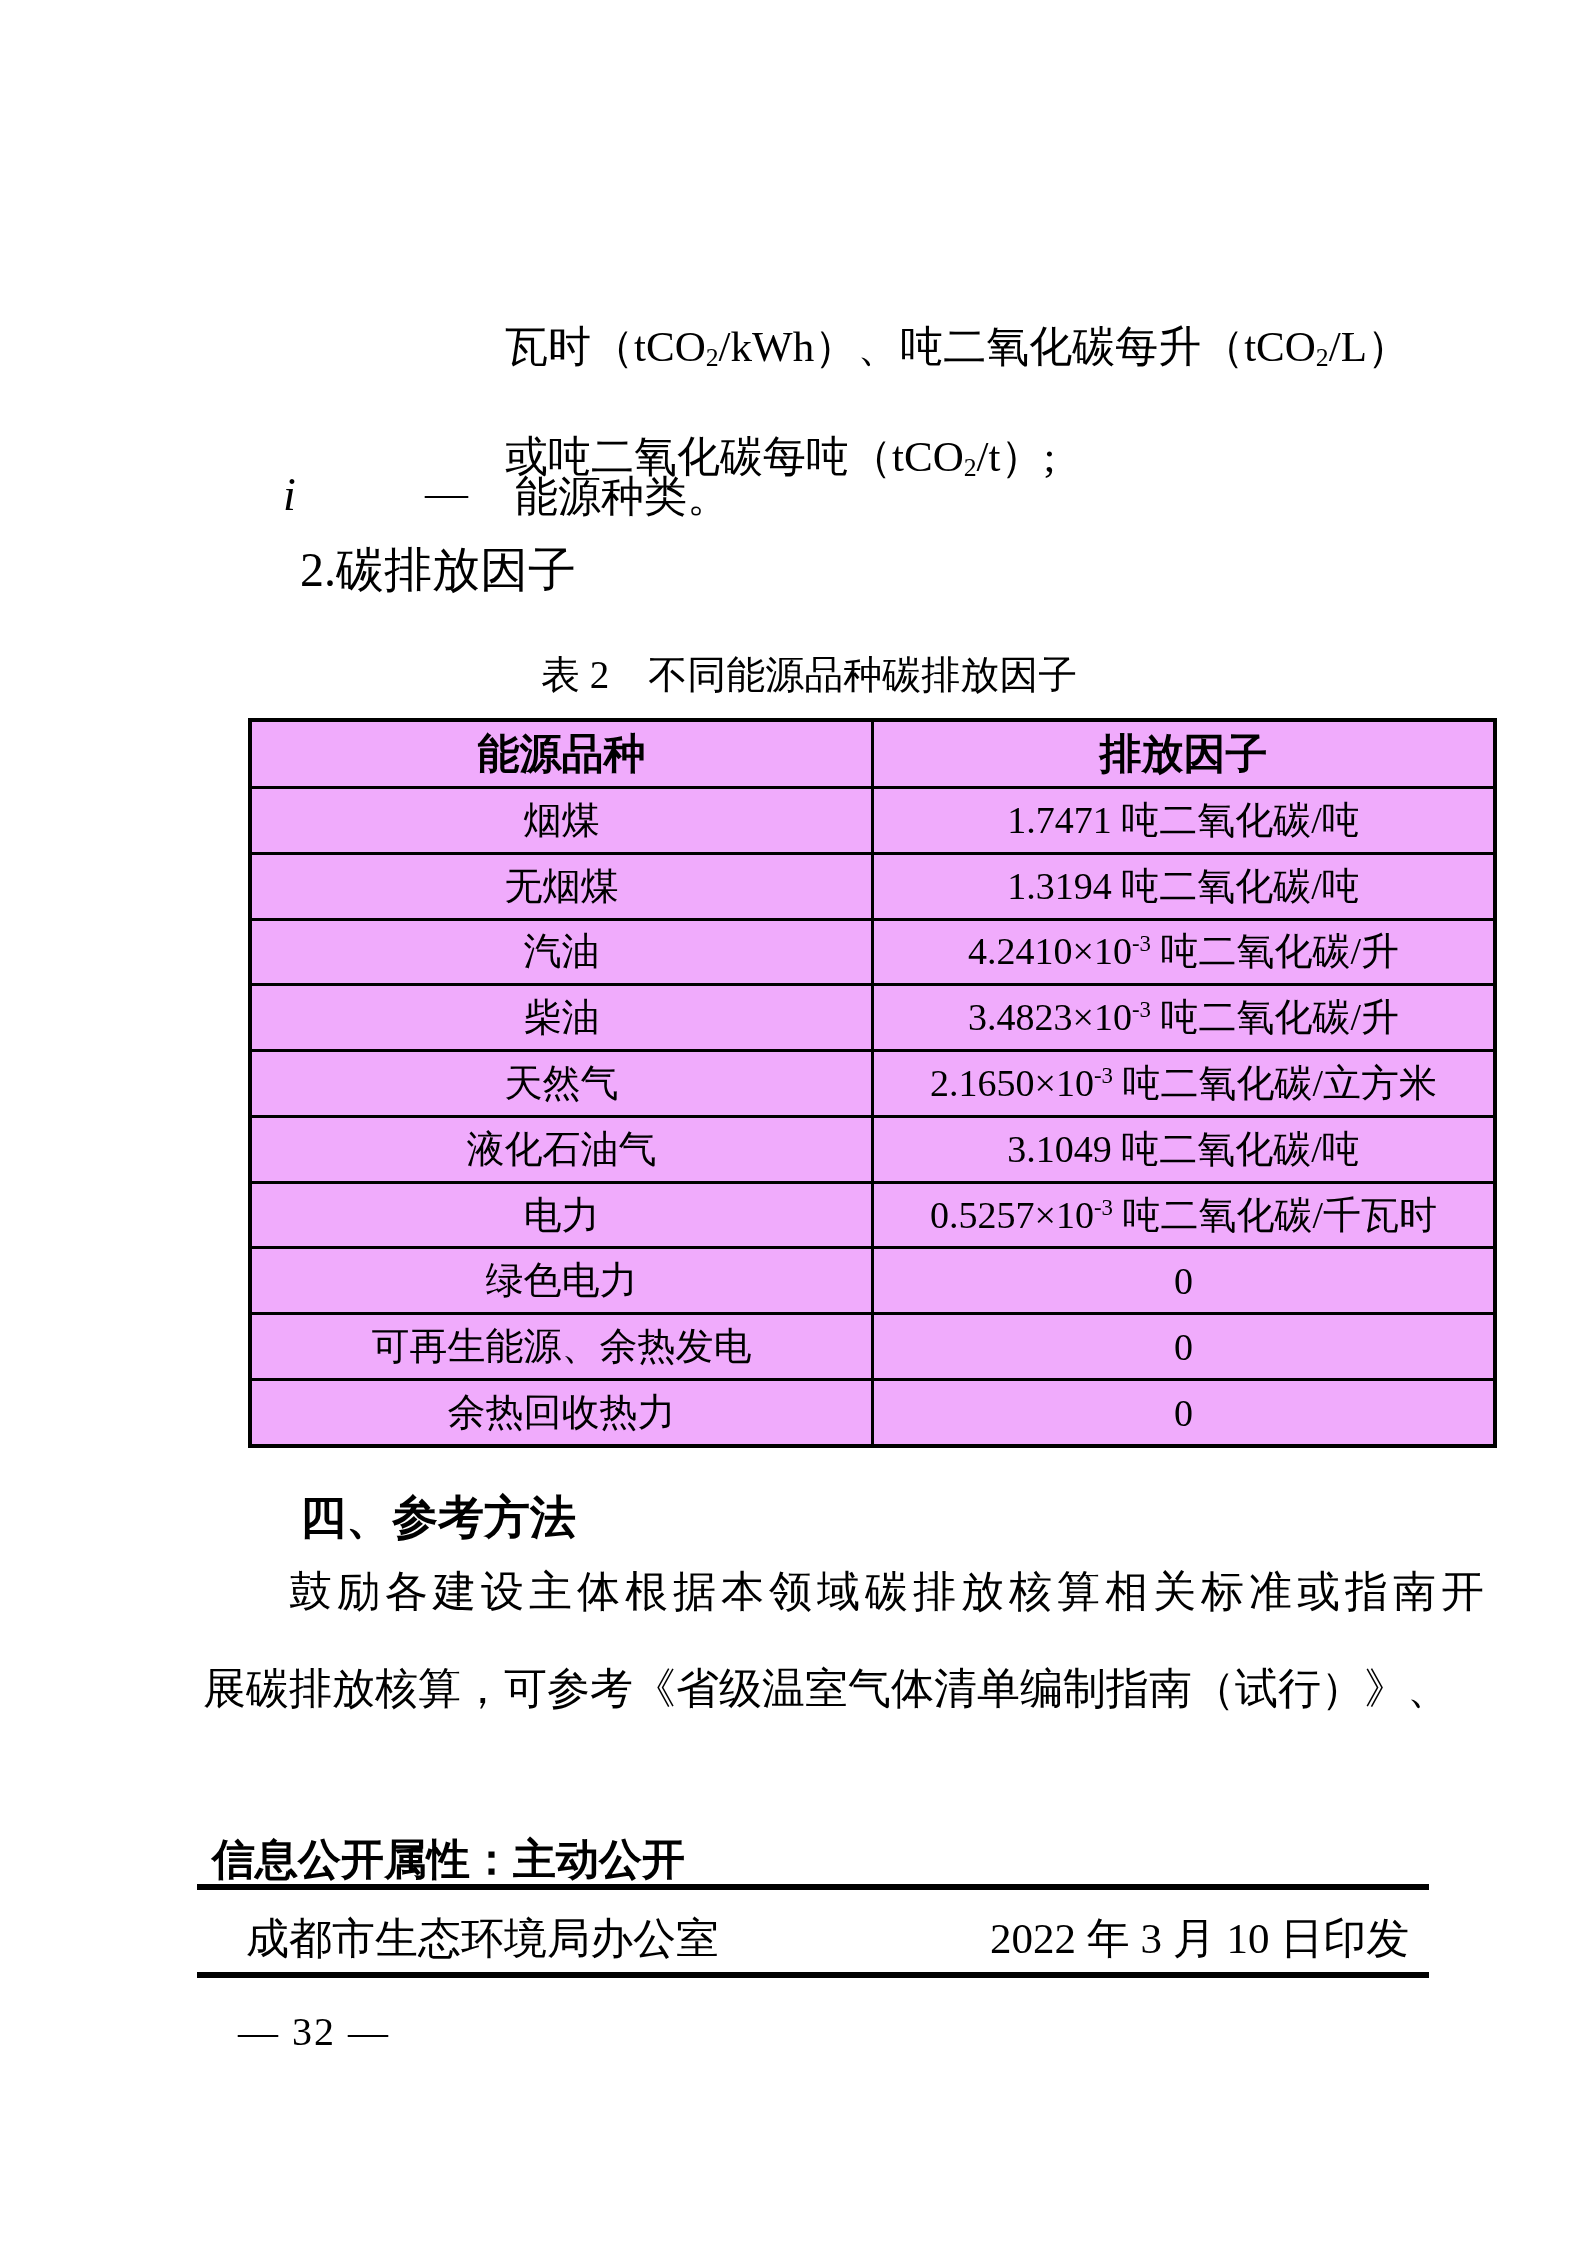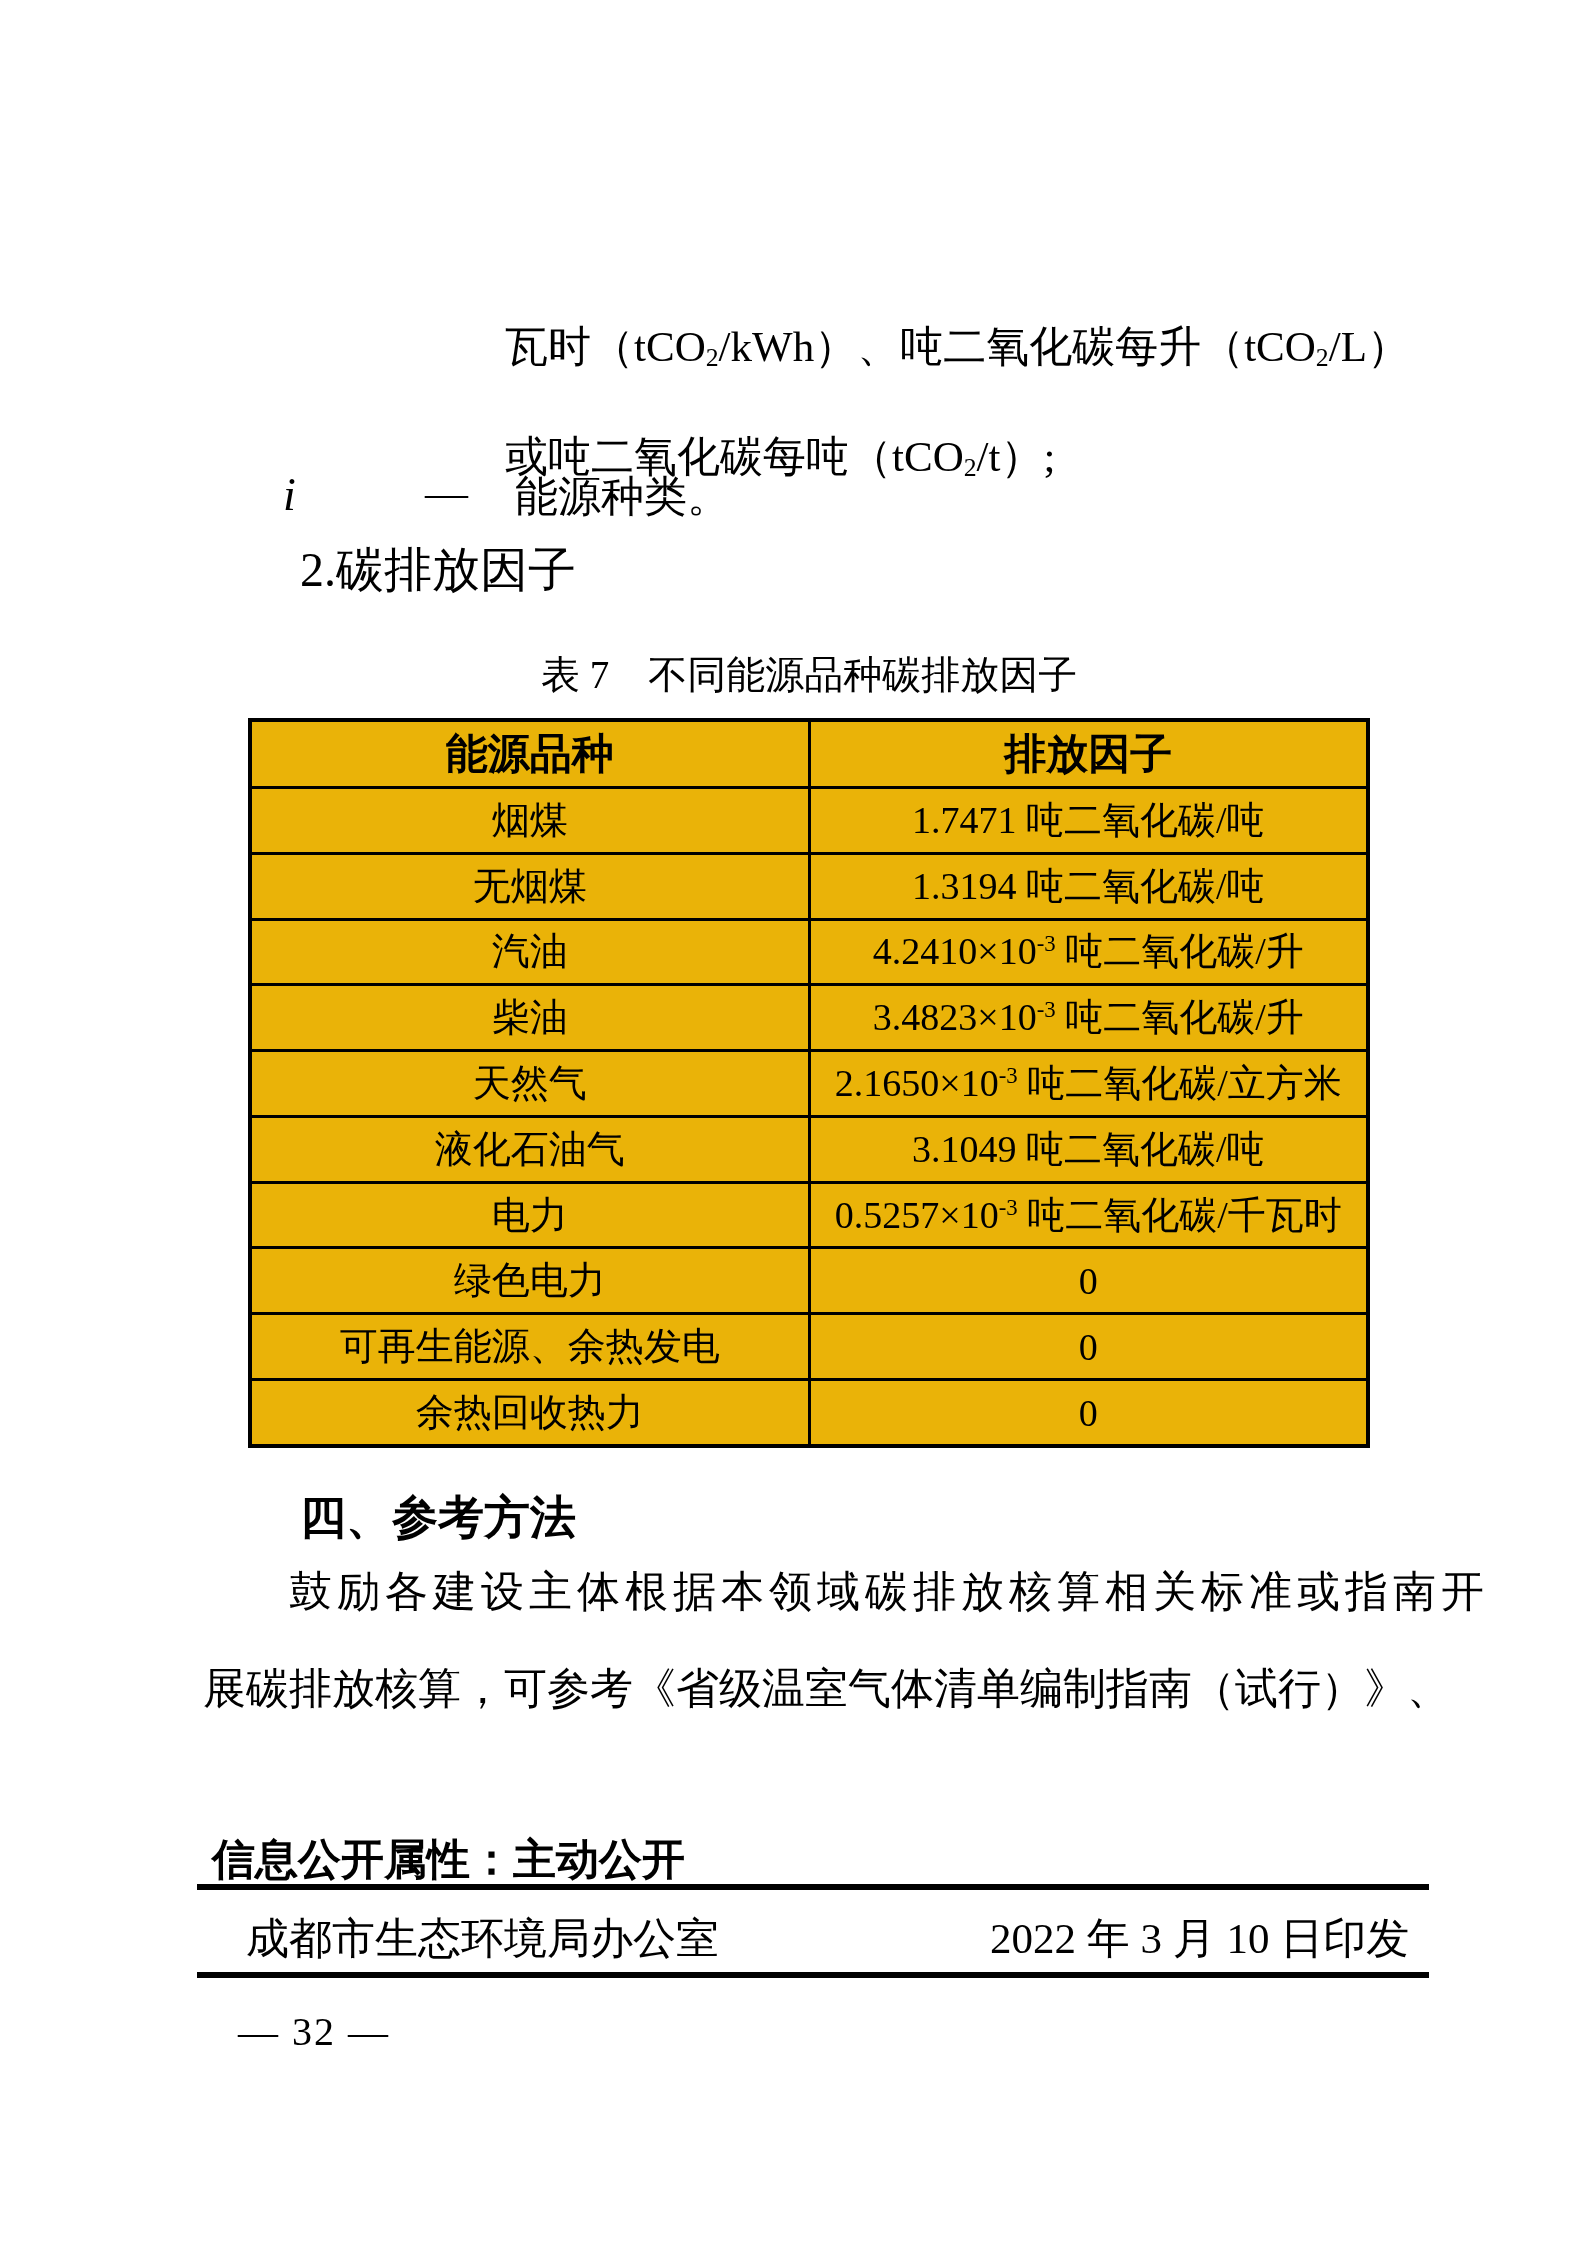--- a/index.html
+++ b/index.html
@@ -24,23 +24,23 @@
   .def-symbol { position:absolute; left:283px; top:0; font-size:46px; font-style:italic; }
   .def-dash   { position:absolute; left:425px; top:0; font-size:43px; }
   .def-desc   { position:absolute; left:515px; top:0; font-size:43px; }
 
   .subheading { left:300px; top:538px; font-size:48px; }
 
   .table-caption { left:248px; top:648px; width:1122px; text-align:center; font-size:39px; }
 
   table.factor-table {
     position:absolute; left:248px; top:718px;
-    width:1122px; height:730px;
+    width:1249px; height:730px;
     border-collapse:collapse; table-layout:fixed;
-    background:#eab308;
+    background:#f0abfc;
   }
   table.factor-table th, table.factor-table td {
     border-top:3px solid #000; border-bottom:3px solid #000;
     border-left:3px solid #000; border-right:3px solid #000;
     text-align:center; vertical-align:middle;
     padding:0; overflow:visible; white-space:nowrap;
   }
   table.factor-table { border:4px solid #000; }
   table.factor-table th {
     font-family:"Liberation Sans","DejaVu Sans",sans-serif;
@@ -77,21 +77,21 @@
   <div class="abs intro-line2 serif">或吨二氧化碳每吨（tCO<sub>2</sub>/t）;</div>
 
   <div class="abs def-row">
     <span class="def-symbol serif">i</span>
     <span class="def-dash serif">—</span>
     <span class="def-desc serif">能源种类。</span>
   </div>
 
   <div class="abs subheading serif">2.碳排放因子</div>
 
-  <div class="abs table-caption serif">表 7　不同能源品种碳排放因子</div>
+  <div class="abs table-caption serif">表 2　不同能源品种碳排放因子</div>
 
   <table class="factor-table">
     <thead>
       <tr>
         <th>能源品种</th>
         <th>排放因子</th>
       </tr>
     </thead>
     <tbody>
         <tr>

